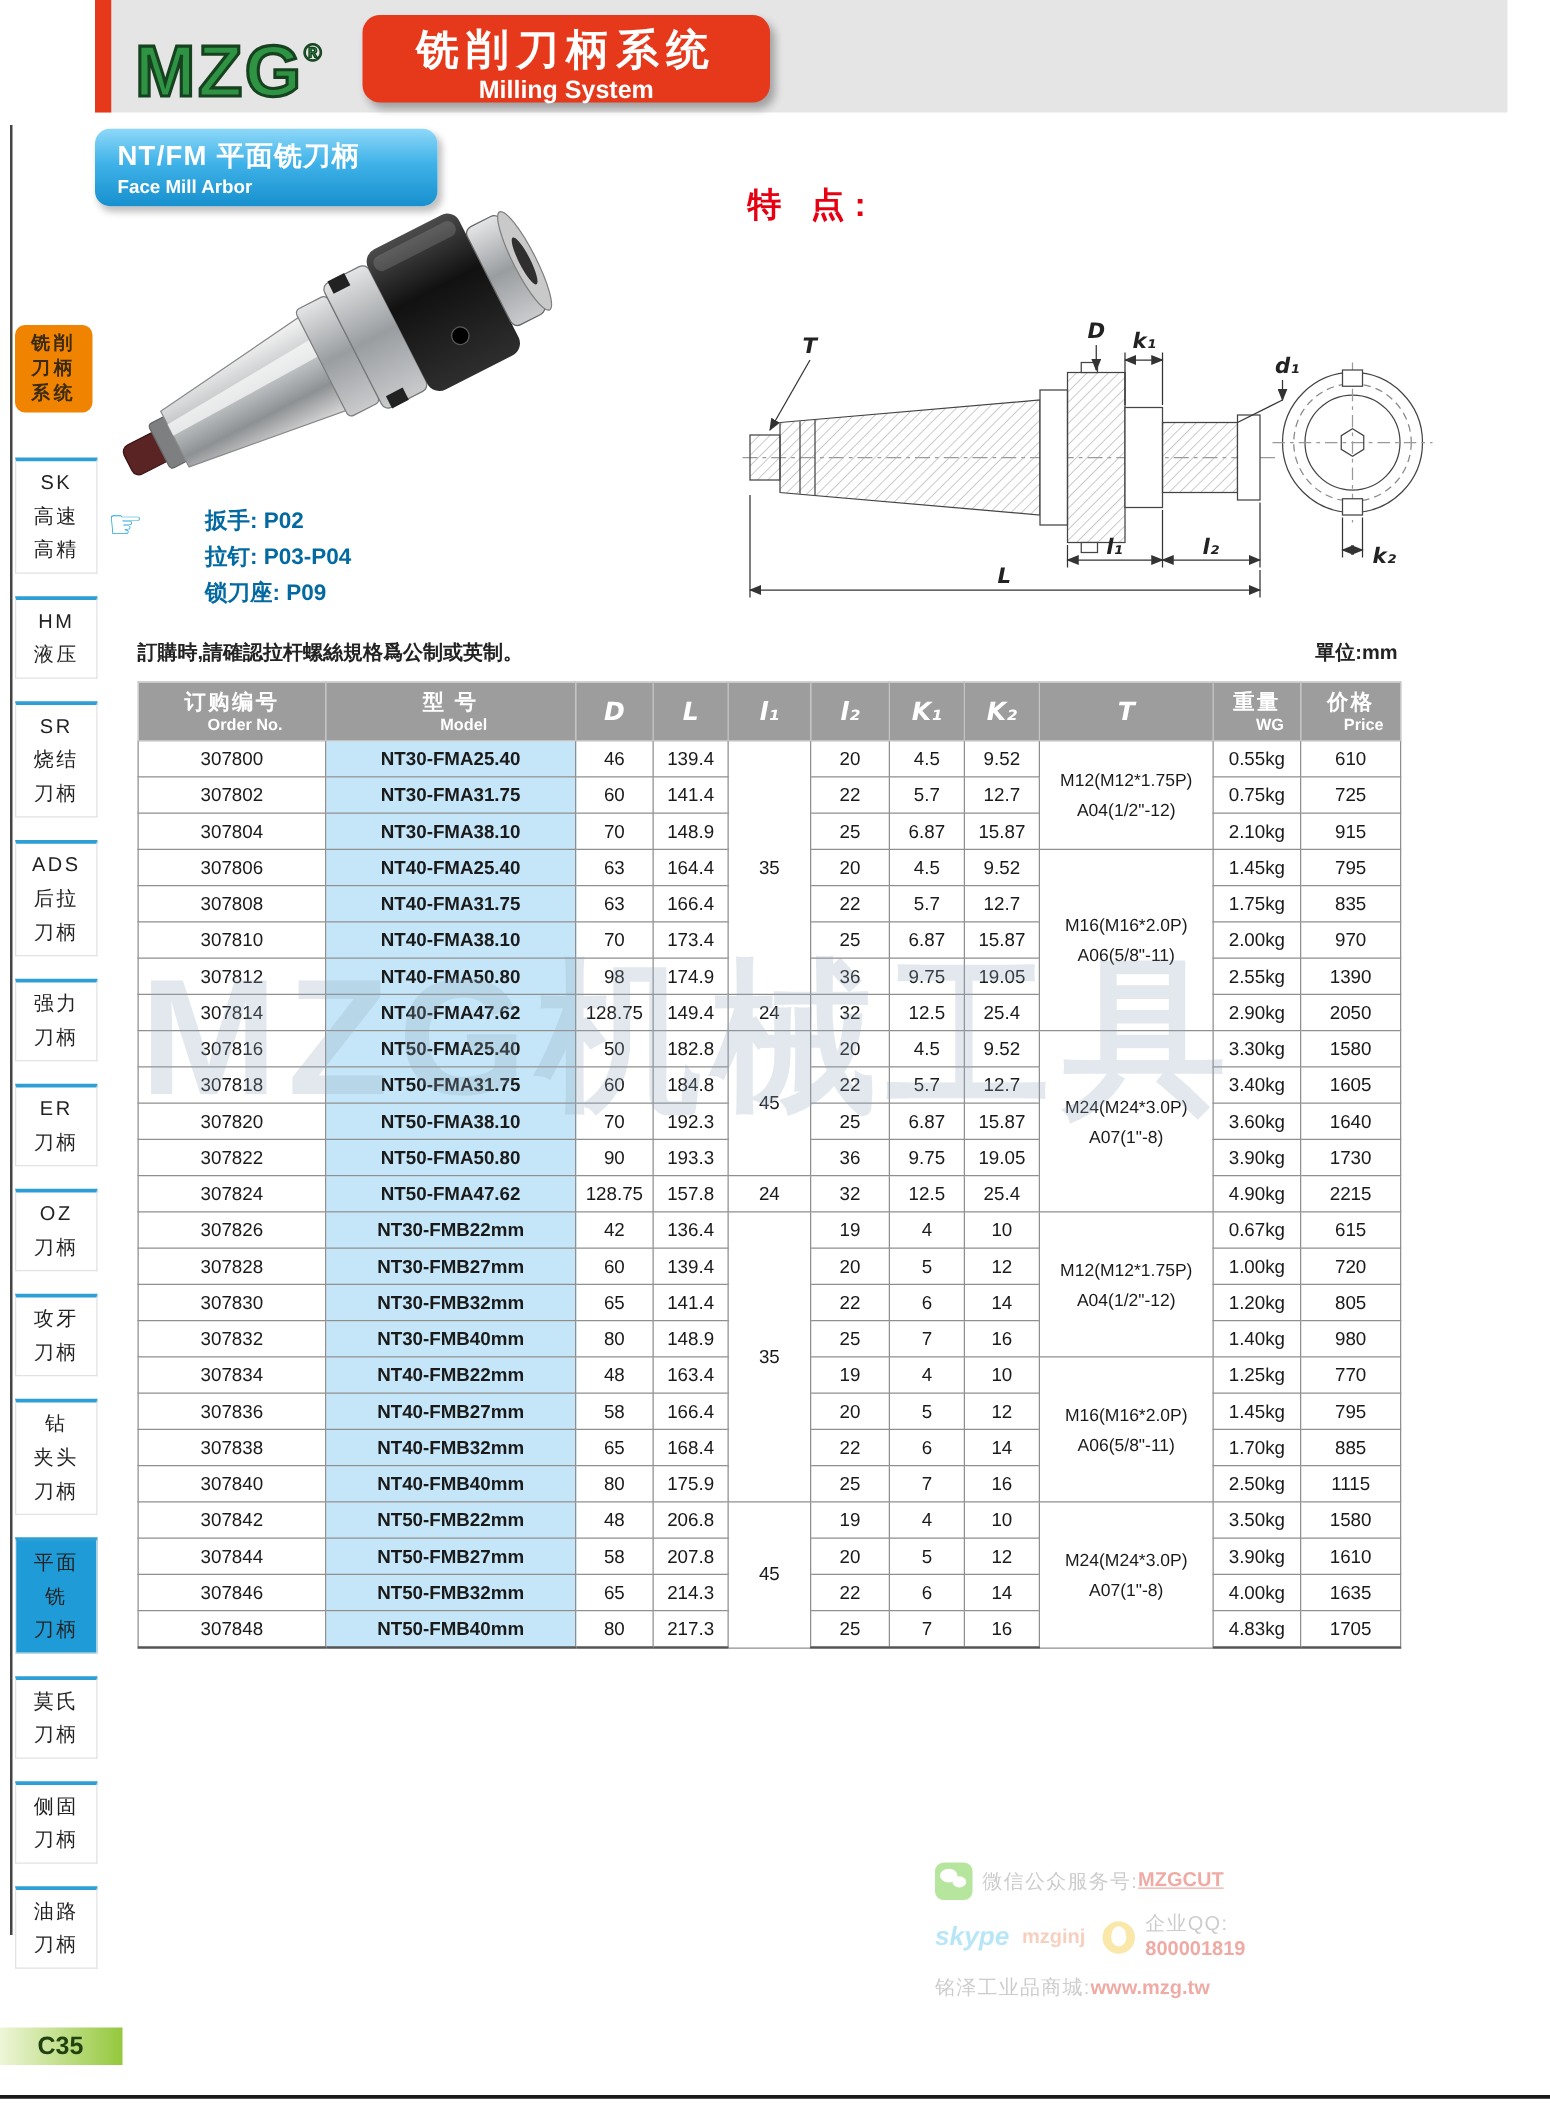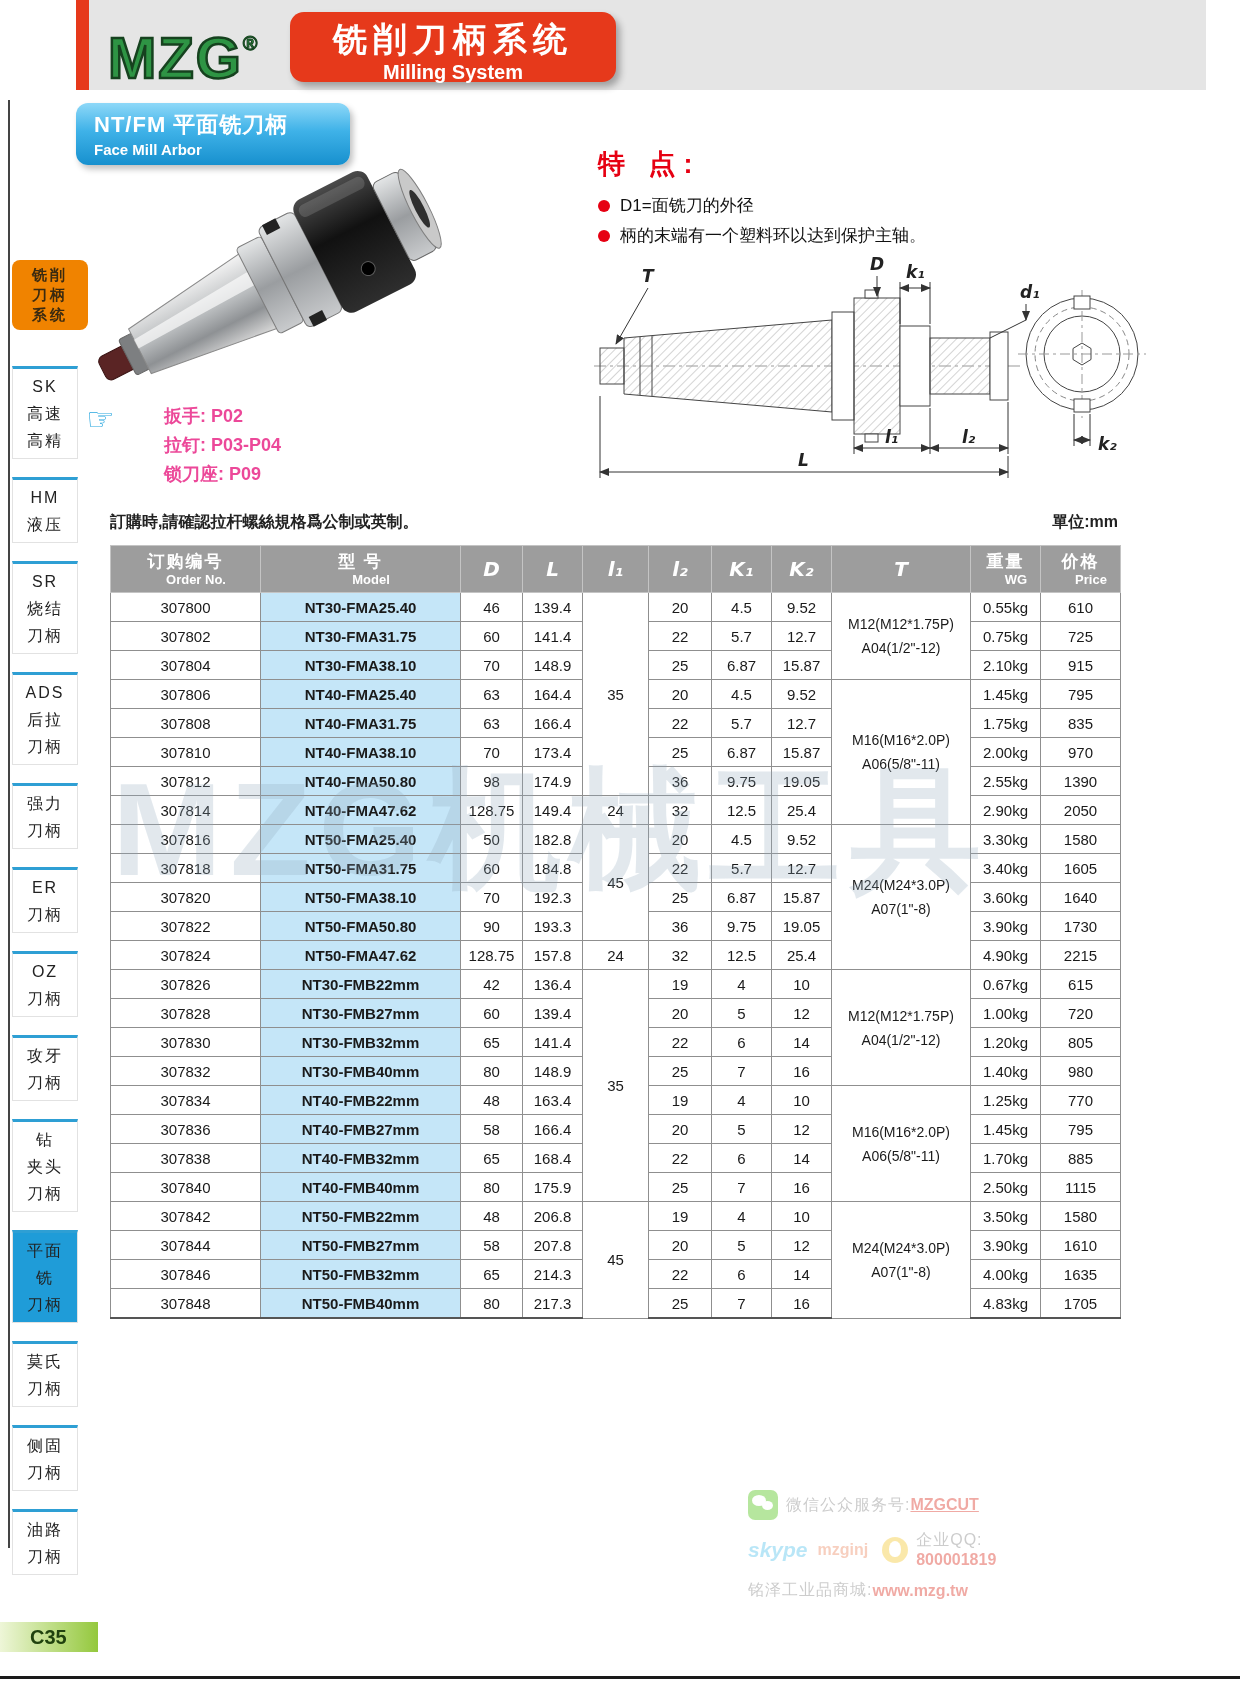--- a/index.html
+++ b/index.html
@@ -34,30 +34,30 @@
   .features li{display:flex;align-items:center;font-size:17px;color:#111;margin:7px 0;font-weight:500;}
   .dot{width:12px;height:12px;border-radius:50%;background:#E60012;margin-right:10px;flex:0 0 12px;}
 
   
   .diagram{position:absolute;left:582px;top:246px;width:578px;height:242px;}
   .dim-label{font-family:"DejaVu Sans",sans-serif;font-style:italic;font-weight:bold;font-size:17px;fill:#222;}
 
   
   .ref-links{position:absolute;left:86px;top:402px;width:330px;}
   .hand{position:absolute;left:0;top:-2px;color:#2AA7DF;font-size:32px;}
-  .ref-line{margin-left:78px;color:#ec4899;font-size:18px;font-weight:bold;line-height:29px;}
+  .ref-line{margin-left:78px;color:#0369a1;font-size:18px;font-weight:bold;line-height:29px;}
 
   
   .note{position:absolute;left:110px;top:512px;font-size:16px;font-weight:bold;color:#222;}
   .unit{position:absolute;left:990px;top:512px;width:128px;text-align:right;font-size:16px;font-weight:bold;color:#222;}
 
   
   .left-rule{position:absolute;left:8px;top:100px;width:2px;height:1448px;background:#444;}
   .sidebar{position:absolute;left:12px;top:260px;width:66px;}
-  .brand-box{width:76px;background:#F08300;border-radius:8px;text-align:center;padding:5px 0;
+  .brand-box{width:62px;background:#F08300;border-radius:8px;text-align:center;padding:5px 0;
              font-size:15px;font-weight:bold;color:#3a2a10;line-height:20px;letter-spacing:3px;}
   .side-items{display:flex;flex-direction:column;gap:18px;margin-top:36px;}
   .side-item{background:#fff;border:1px solid #e2e2e2;border-top:3px solid #2E9FD4;text-align:center;
              padding:4px 0;font-size:16px;font-weight:400;color:#222;line-height:27px;letter-spacing:2px;cursor:pointer;}
   .side-item.active{background:#1F9CD8;}
 
   
   .spec-wrap{position:absolute;left:110px;top:545px;}
   table{border-collapse:collapse;table-layout:fixed;width:1010px;}
   col.w0{width:150px}col.w1{width:200px}col.w2{width:62px}col.w3{width:60px}col.w4{width:66px}
@@ -148,30 +148,20 @@
         <circle cx="95" cy="30" r="7" fill="#000" stroke="#5a5a5a"></circle>
         <rect x="136" y="-44" width="30" height="88" rx="6" fill="url(#gMetal)" stroke="#666"></rect>
         <ellipse cx="168" cy="0" rx="9" ry="44" fill="#c9c9c9" stroke="#7f7f7f"></ellipse>
         <ellipse cx="168" cy="0" rx="4.5" ry="21" fill="#2f2f2f"></ellipse>
       </g>
     </svg>
   </div>
 
   <div class="features">
     <div class="features-title">特 点:</div>
-    <ul id="features-list">
-        <li>
-          <span class="dot"></span>
-          <span>D1=面铣刀的外径</span>
-        </li>
-        <li>
-          <span class="dot"></span>
-          <span>柄的末端有一个塑料环以达到保护主轴。</span>
-        </li>
-      </ul>
   </div>
 
   <div class="diagram">
     <svg width="578" height="242" viewBox="0 0 578 242">
       <defs>
         <pattern id="hatch" width="6" height="6" patternTransform="rotate(45)" patternUnits="userSpaceOnUse">
           <line x1="0" y1="0" x2="0" y2="6" stroke="#aaa" stroke-width="1"></line>
         </pattern>
         <marker id="arr" markerWidth="10" markerHeight="8" refX="9" refY="4" orient="auto">
           <path d="M0,0L10,4L0,8z" fill="#333"></path>

